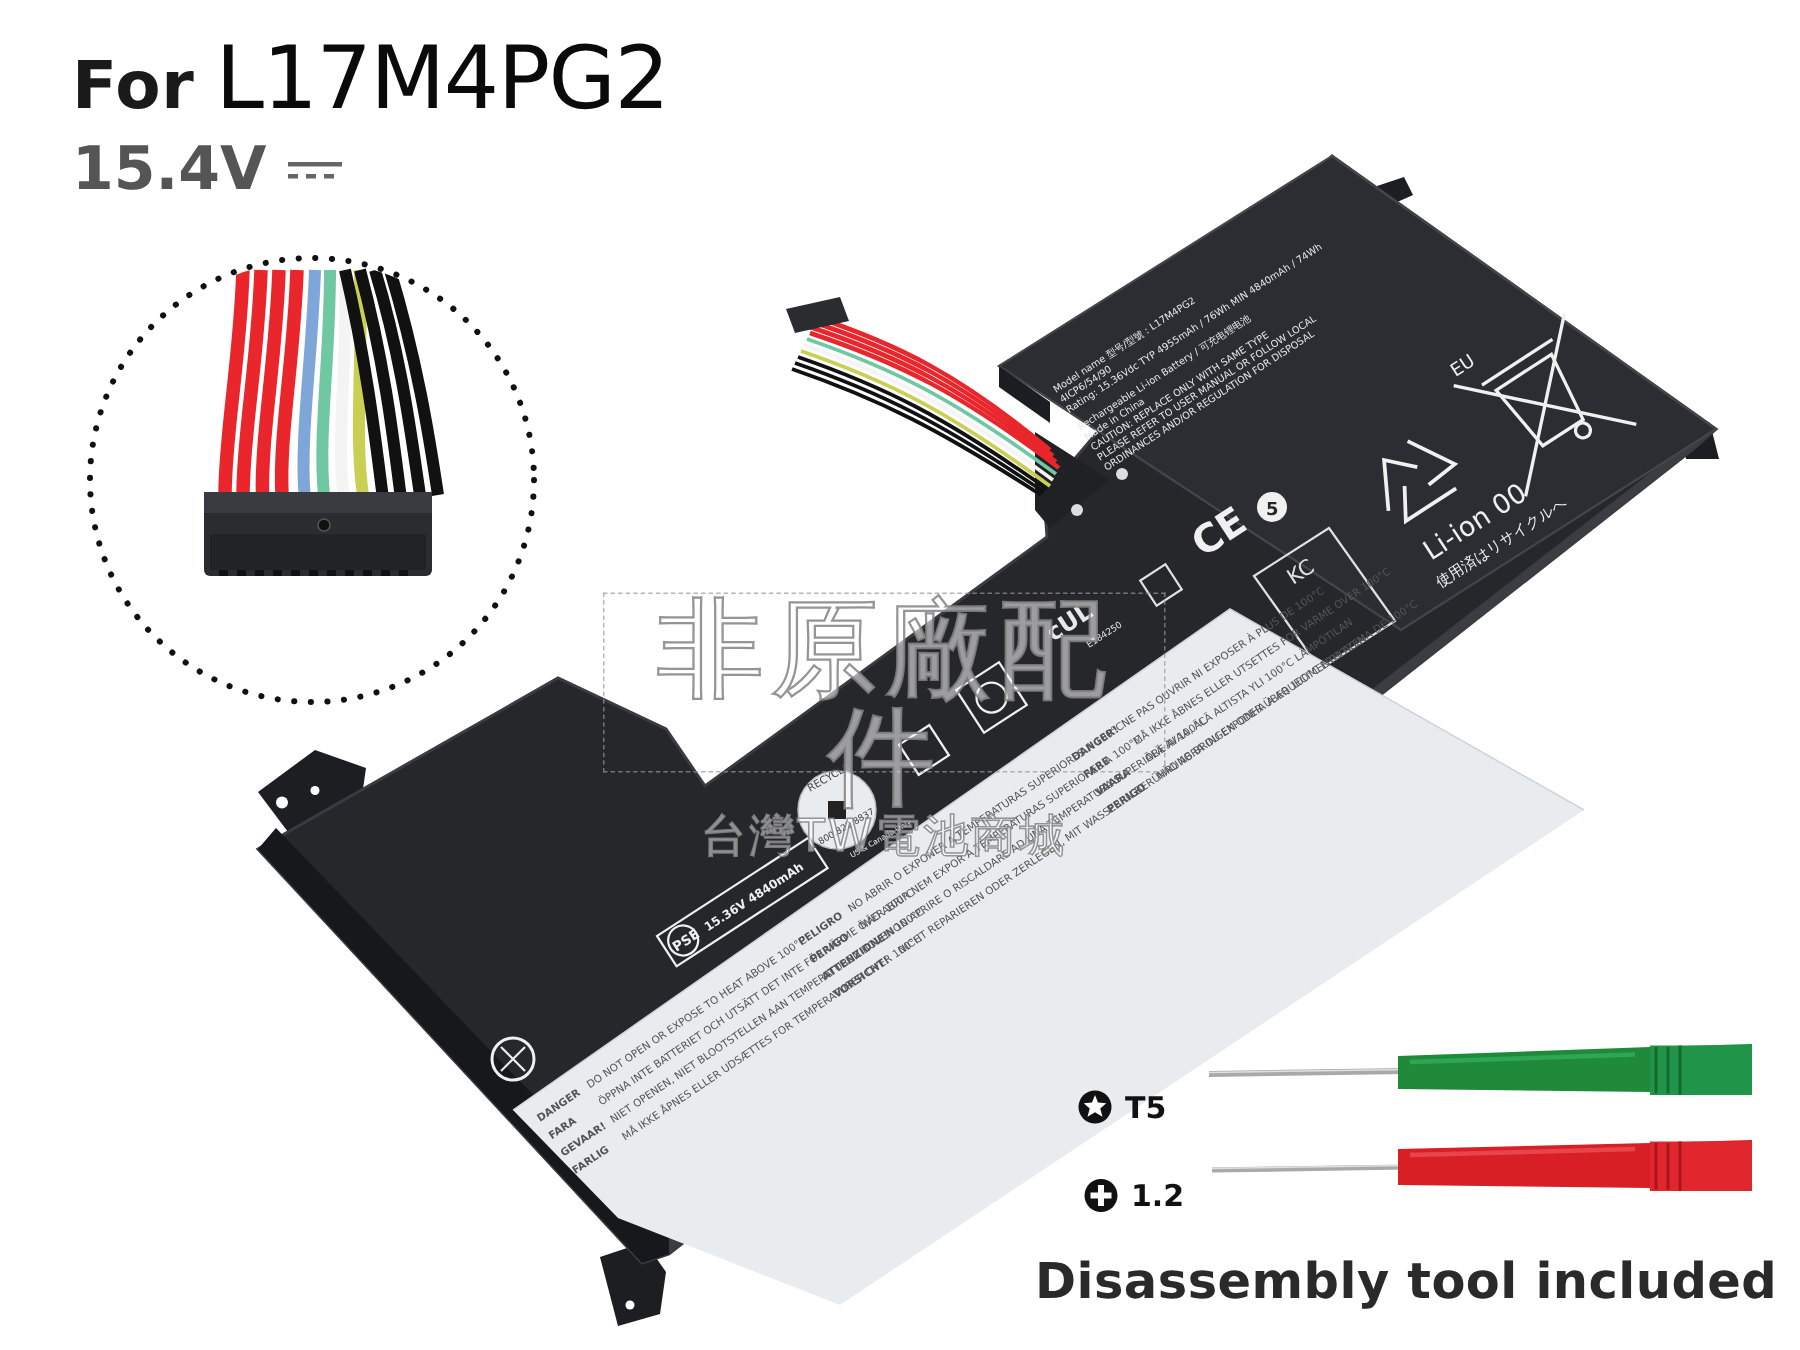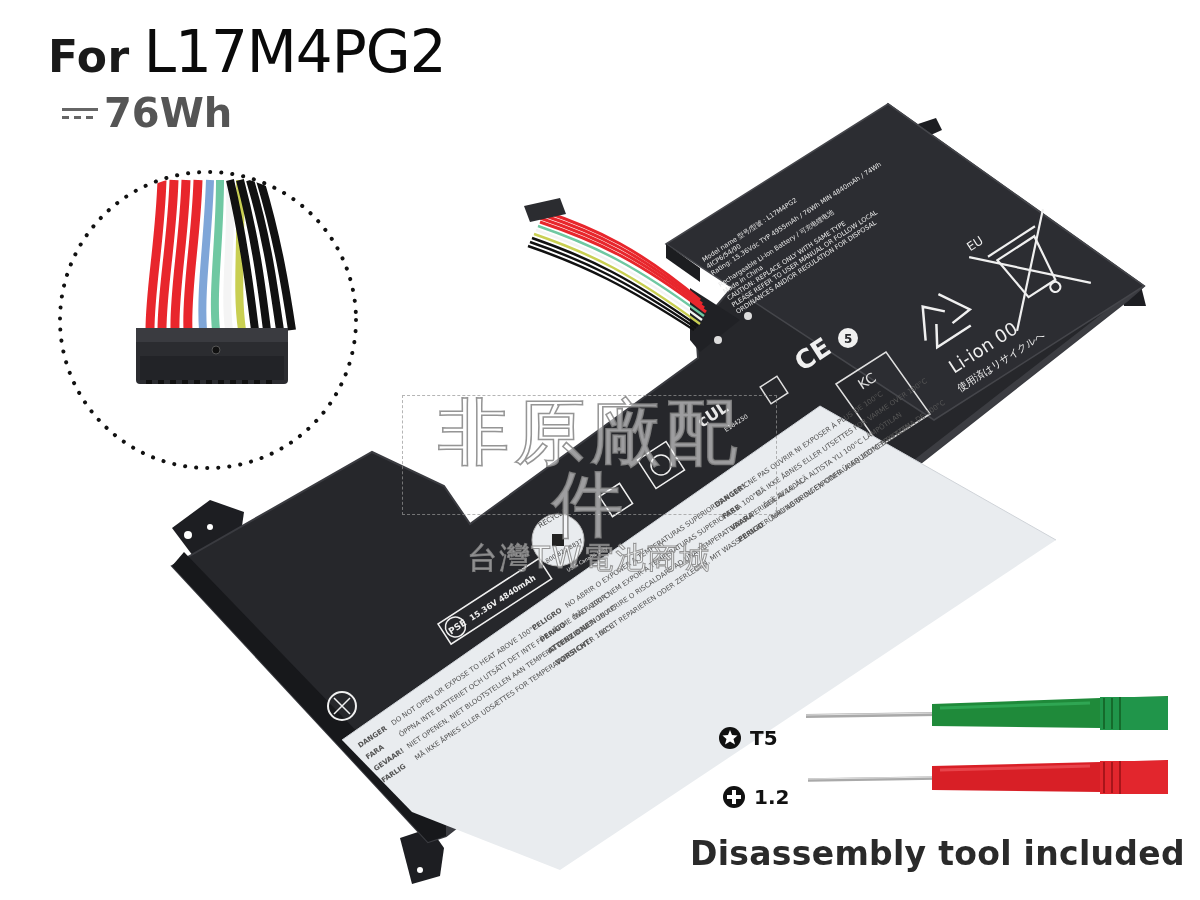--- a/index.html
+++ b/index.html
@@ -31,22 +31,22 @@
 </style>
 </head>
 <body>
 
 <div class="title-block">
   <div class="title-line">
     <span class="title-prefix">For</span>
     <span class="title-model">L17M4PG2</span>
   </div>
   <div class="spec-line">
+    <span>15.4V</span>
     <span class="spec-sep"></span>
-    <span>76Wh</span>
   </div>
 </div>
 
 <svg class="art" viewBox="0 0 1200 900">
 
   <g>
     <ellipse cx="208" cy="320" rx="148" ry="148" fill="none" stroke="#111" stroke-width="4" stroke-dasharray="0.1 11" stroke-linecap="round"></ellipse>
     <clipPath id="cc">
         <ellipse cx="208" cy="320" rx="146" ry="146"></ellipse>
       </clipPath>

